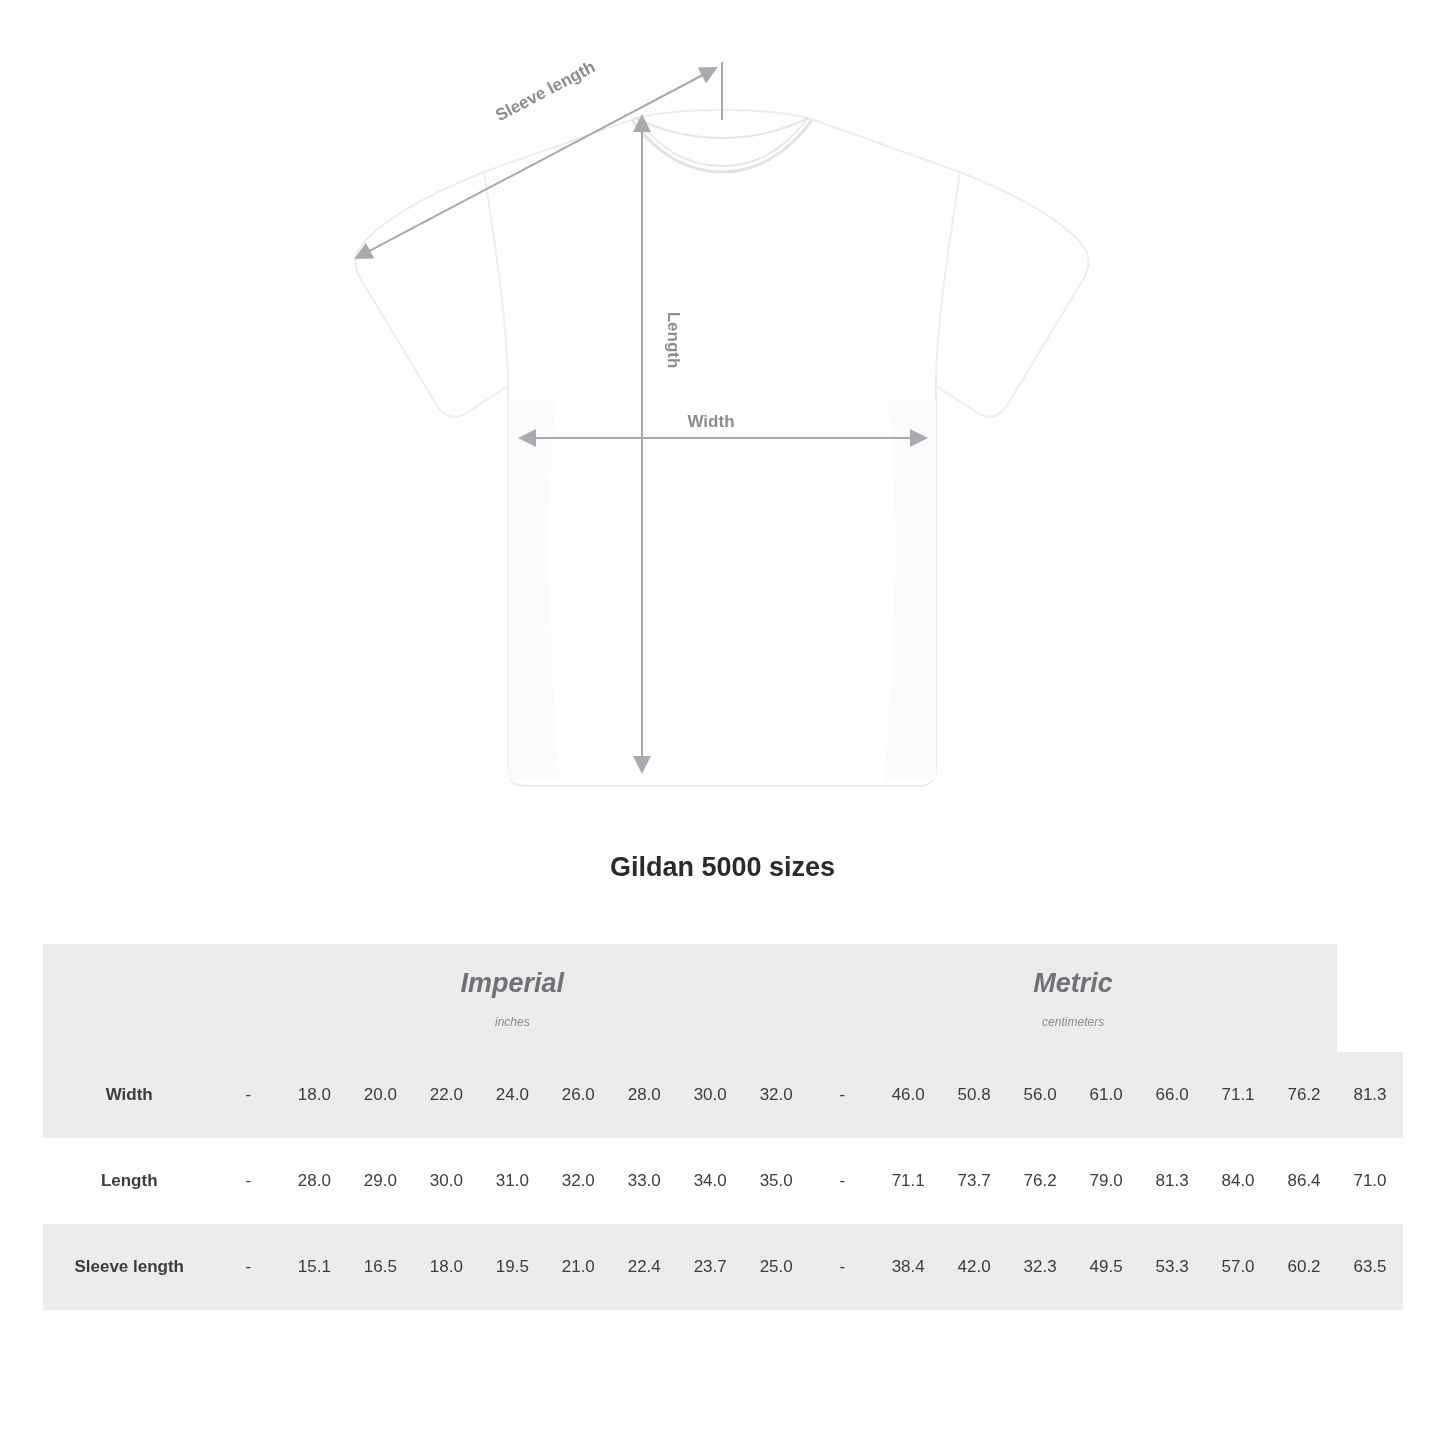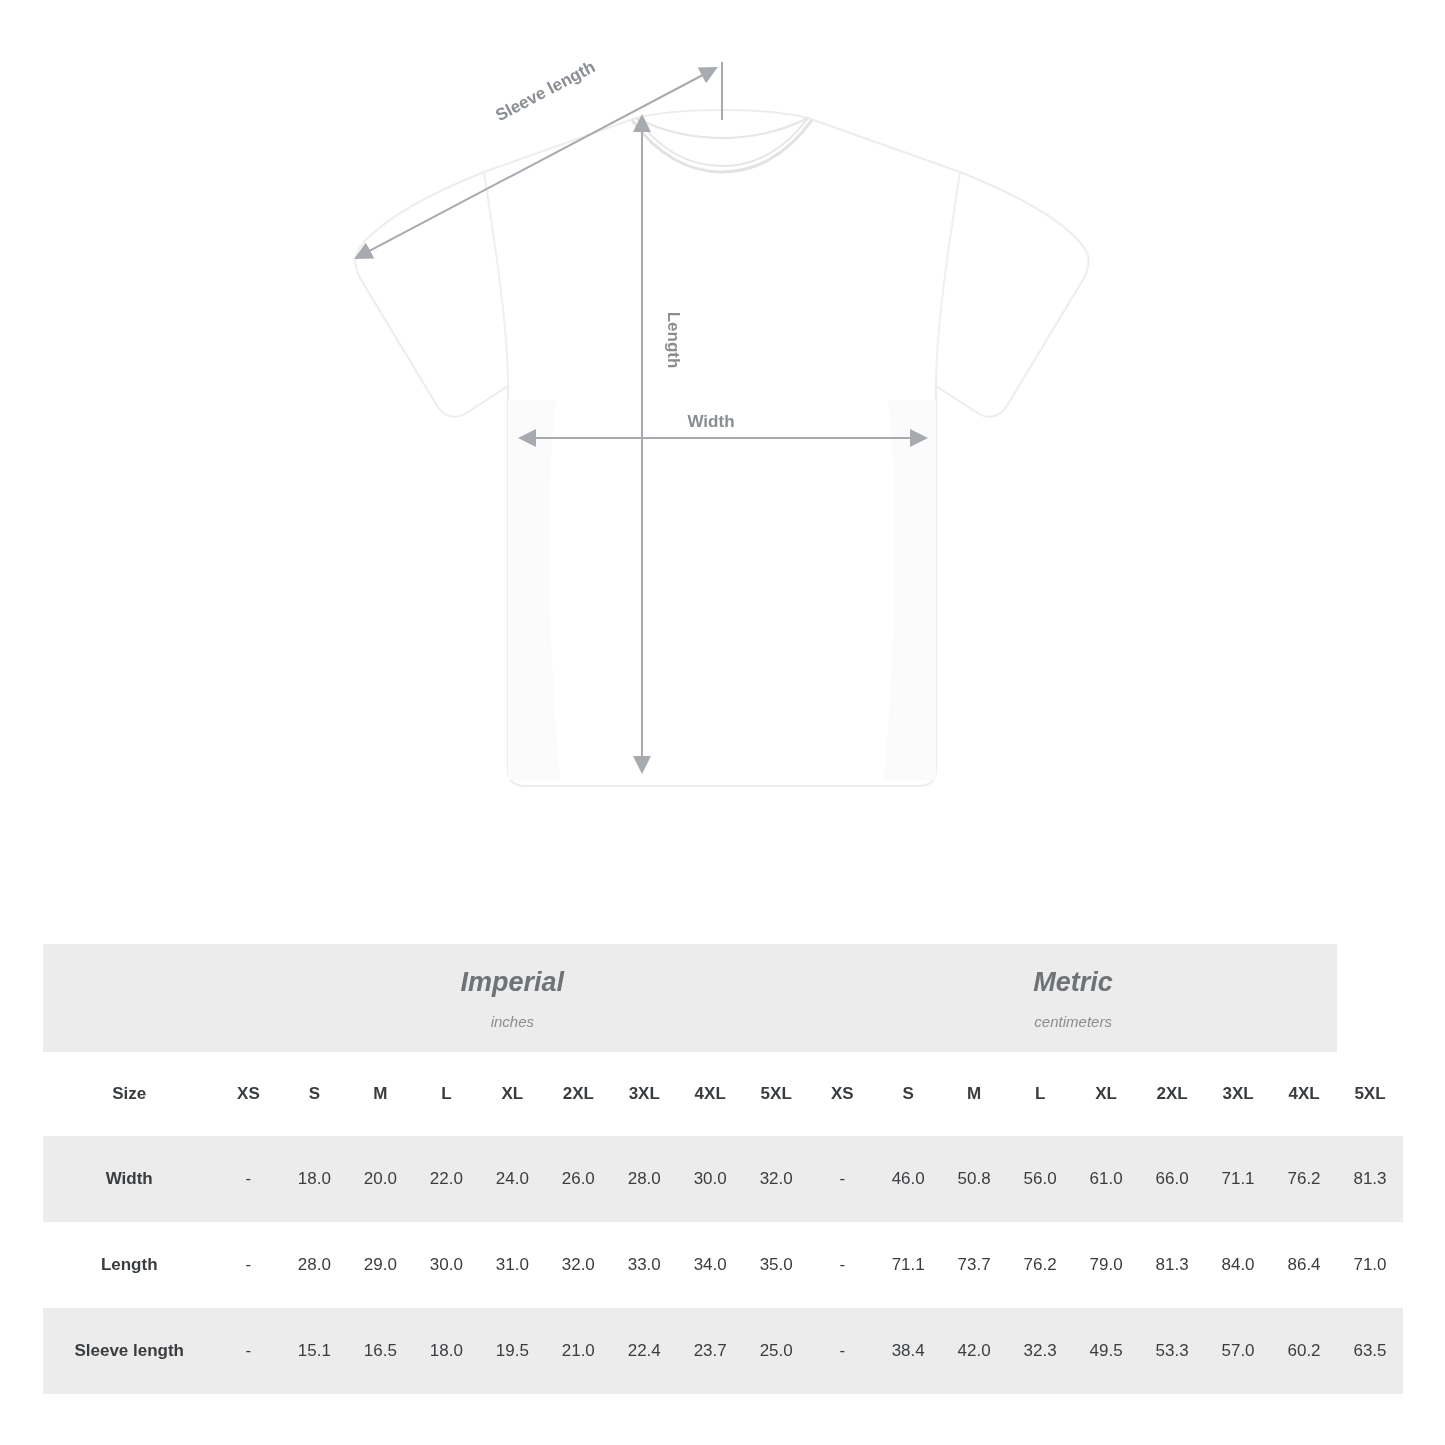--- a/index.html
+++ b/index.html
@@ -44,21 +44,21 @@
     height:106px;
     vertical-align:middle;
     text-align:center;
     border:none;
   }
   .unit-name{
     font-size:27px;font-weight:bold;font-style:italic;color:#6f7276;
     line-height:1.25;
   }
   .unit-sub{
-    font-size:15px;font-style:italic;color:#8a8d91;margin-top:14px;text-align:center;
+    font-size:12px;font-style:italic;color:#8a8d91;margin-top:14px;text-align:center;
   }
   .hdr td{
     height:82px;text-align:center;vertical-align:middle;
     font-size:17px;font-weight:bold;color:#3a3d40;
     background:#ffffff;
   }
   .hdr td.rowlabel{font-size:17px;}
   tr.band td{background:#ececec;}
   tr.plain td{background:#ffffff;}
   tbody td{
@@ -129,20 +129,21 @@
         <text x="668" y="340" fill="#8a8d91" font-family="Liberation Sans, sans-serif" font-size="17" font-weight="bold" text-anchor="middle" transform="rotate(90 668 340)">Length</text>
       </g>
 
       <g>
         <line x1="520" y1="438" x2="926" y2="438" stroke="#a7abb0" stroke-width="2" marker-start="url(#arrTail)" marker-end="url(#arrHead)"></line>
         <text x="711" y="427" fill="#8a8d91" font-family="Liberation Sans, sans-serif" font-size="17" font-weight="bold" text-anchor="middle">Width</text>
       </g>
     </svg>
   </div>
 
+  <div class="title">Gildan 5000 sizes</div>
 
   <div class="table-area">
     <table>
       <colgroup>
         <col class="lbl">
         <col class="cell">
           <col class="cell">
           <col class="cell">
           <col class="cell">
           <col class="cell">
@@ -165,41 +166,20 @@
           <td></td>
           <td colspan="9">
             <div class="unit-name">Imperial</div>
             <div class="unit-sub">inches</div>
           </td>
           <td colspan="8">
             <div class="unit-name">Metric</div>
             <div class="unit-sub">centimeters</div>
           </td>
         </tr>
-        <tr class="hdr">
-          <td class="rowlabel">Size</td>
-          <td>XS</td>
-          <td>S</td>
-          <td>M</td>
-          <td>L</td>
-          <td>XL</td>
-          <td>2XL</td>
-          <td>3XL</td>
-          <td>4XL</td>
-          <td>5XL</td>
-          <td>XS</td>
-          <td>S</td>
-          <td>M</td>
-          <td>L</td>
-          <td>XL</td>
-          <td>2XL</td>
-          <td>3XL</td>
-          <td>4XL</td>
-          <td>5XL</td>
-        </tr>
       </thead>
       <tbody>
         <tr class="band">
           <td class="rowlabel">Width</td>
           <td>-</td>
           <td>18.0</td>
           <td>20.0</td>
           <td>22.0</td>
           <td>24.0</td>
           <td>26.0</td>

